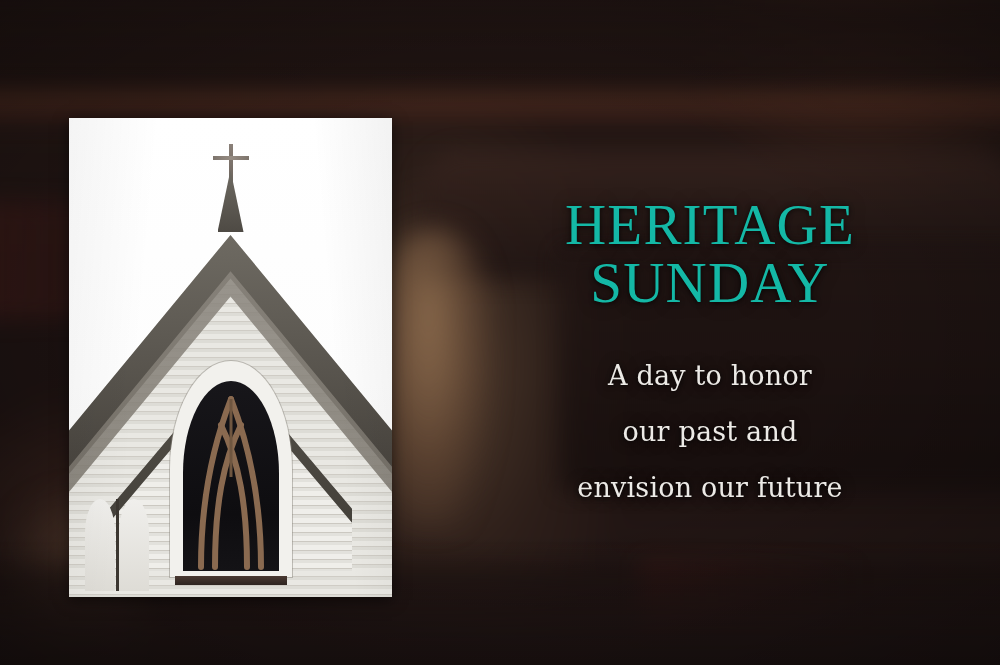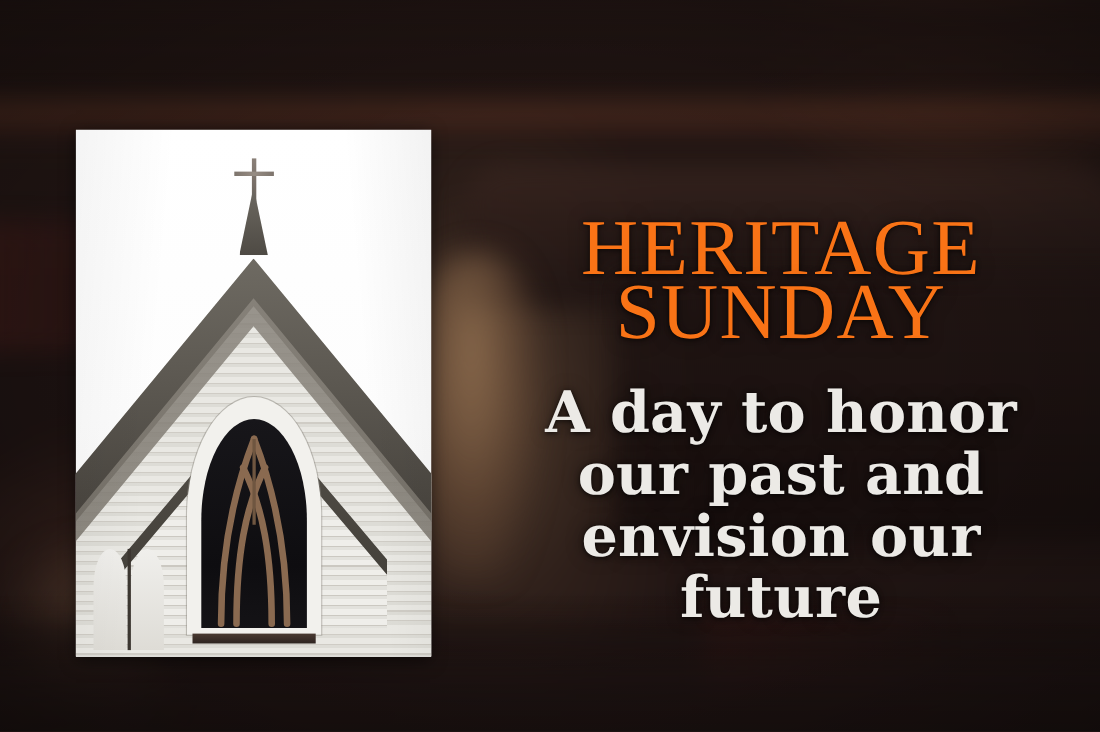--- a/index.html
+++ b/index.html
@@ -257,36 +257,36 @@
   
   .text-block {
     position: absolute;
     left: 450px;
     top: 196px;
     width: 520px;
     text-align: center;
   }
   .title {
     font-family: "Liberation Serif", serif;
-    font-size: 72px;
+    font-size: 57px;
     line-height: 58px;
     letter-spacing: 1.2px;
-    color: #f97316;
+    color: #14b8a6;
     font-weight: 400;
     text-shadow: 0 1px 5px rgba(0,0,0,0.75), 0 0 18px rgba(0,0,0,0.45);
     margin: 0;
     white-space: pre-line;
   }
   .subtitle {
     font-family: "DejaVu Serif", "Liberation Serif", serif;
-    font-size: 52px;
+    font-size: 27px;
     line-height: 56px;
     letter-spacing: 0.2px;
     color: #eceae6;
-    font-weight: 700;
+    font-weight: 400;
     text-shadow: 0 1px 5px rgba(0,0,0,0.75), 0 0 16px rgba(0,0,0,0.4);
     margin: 36px 0 0 0;
     white-space: pre-line;
   }
 </style>
 </head>
 <body>
 
 <div id="slide">
 

